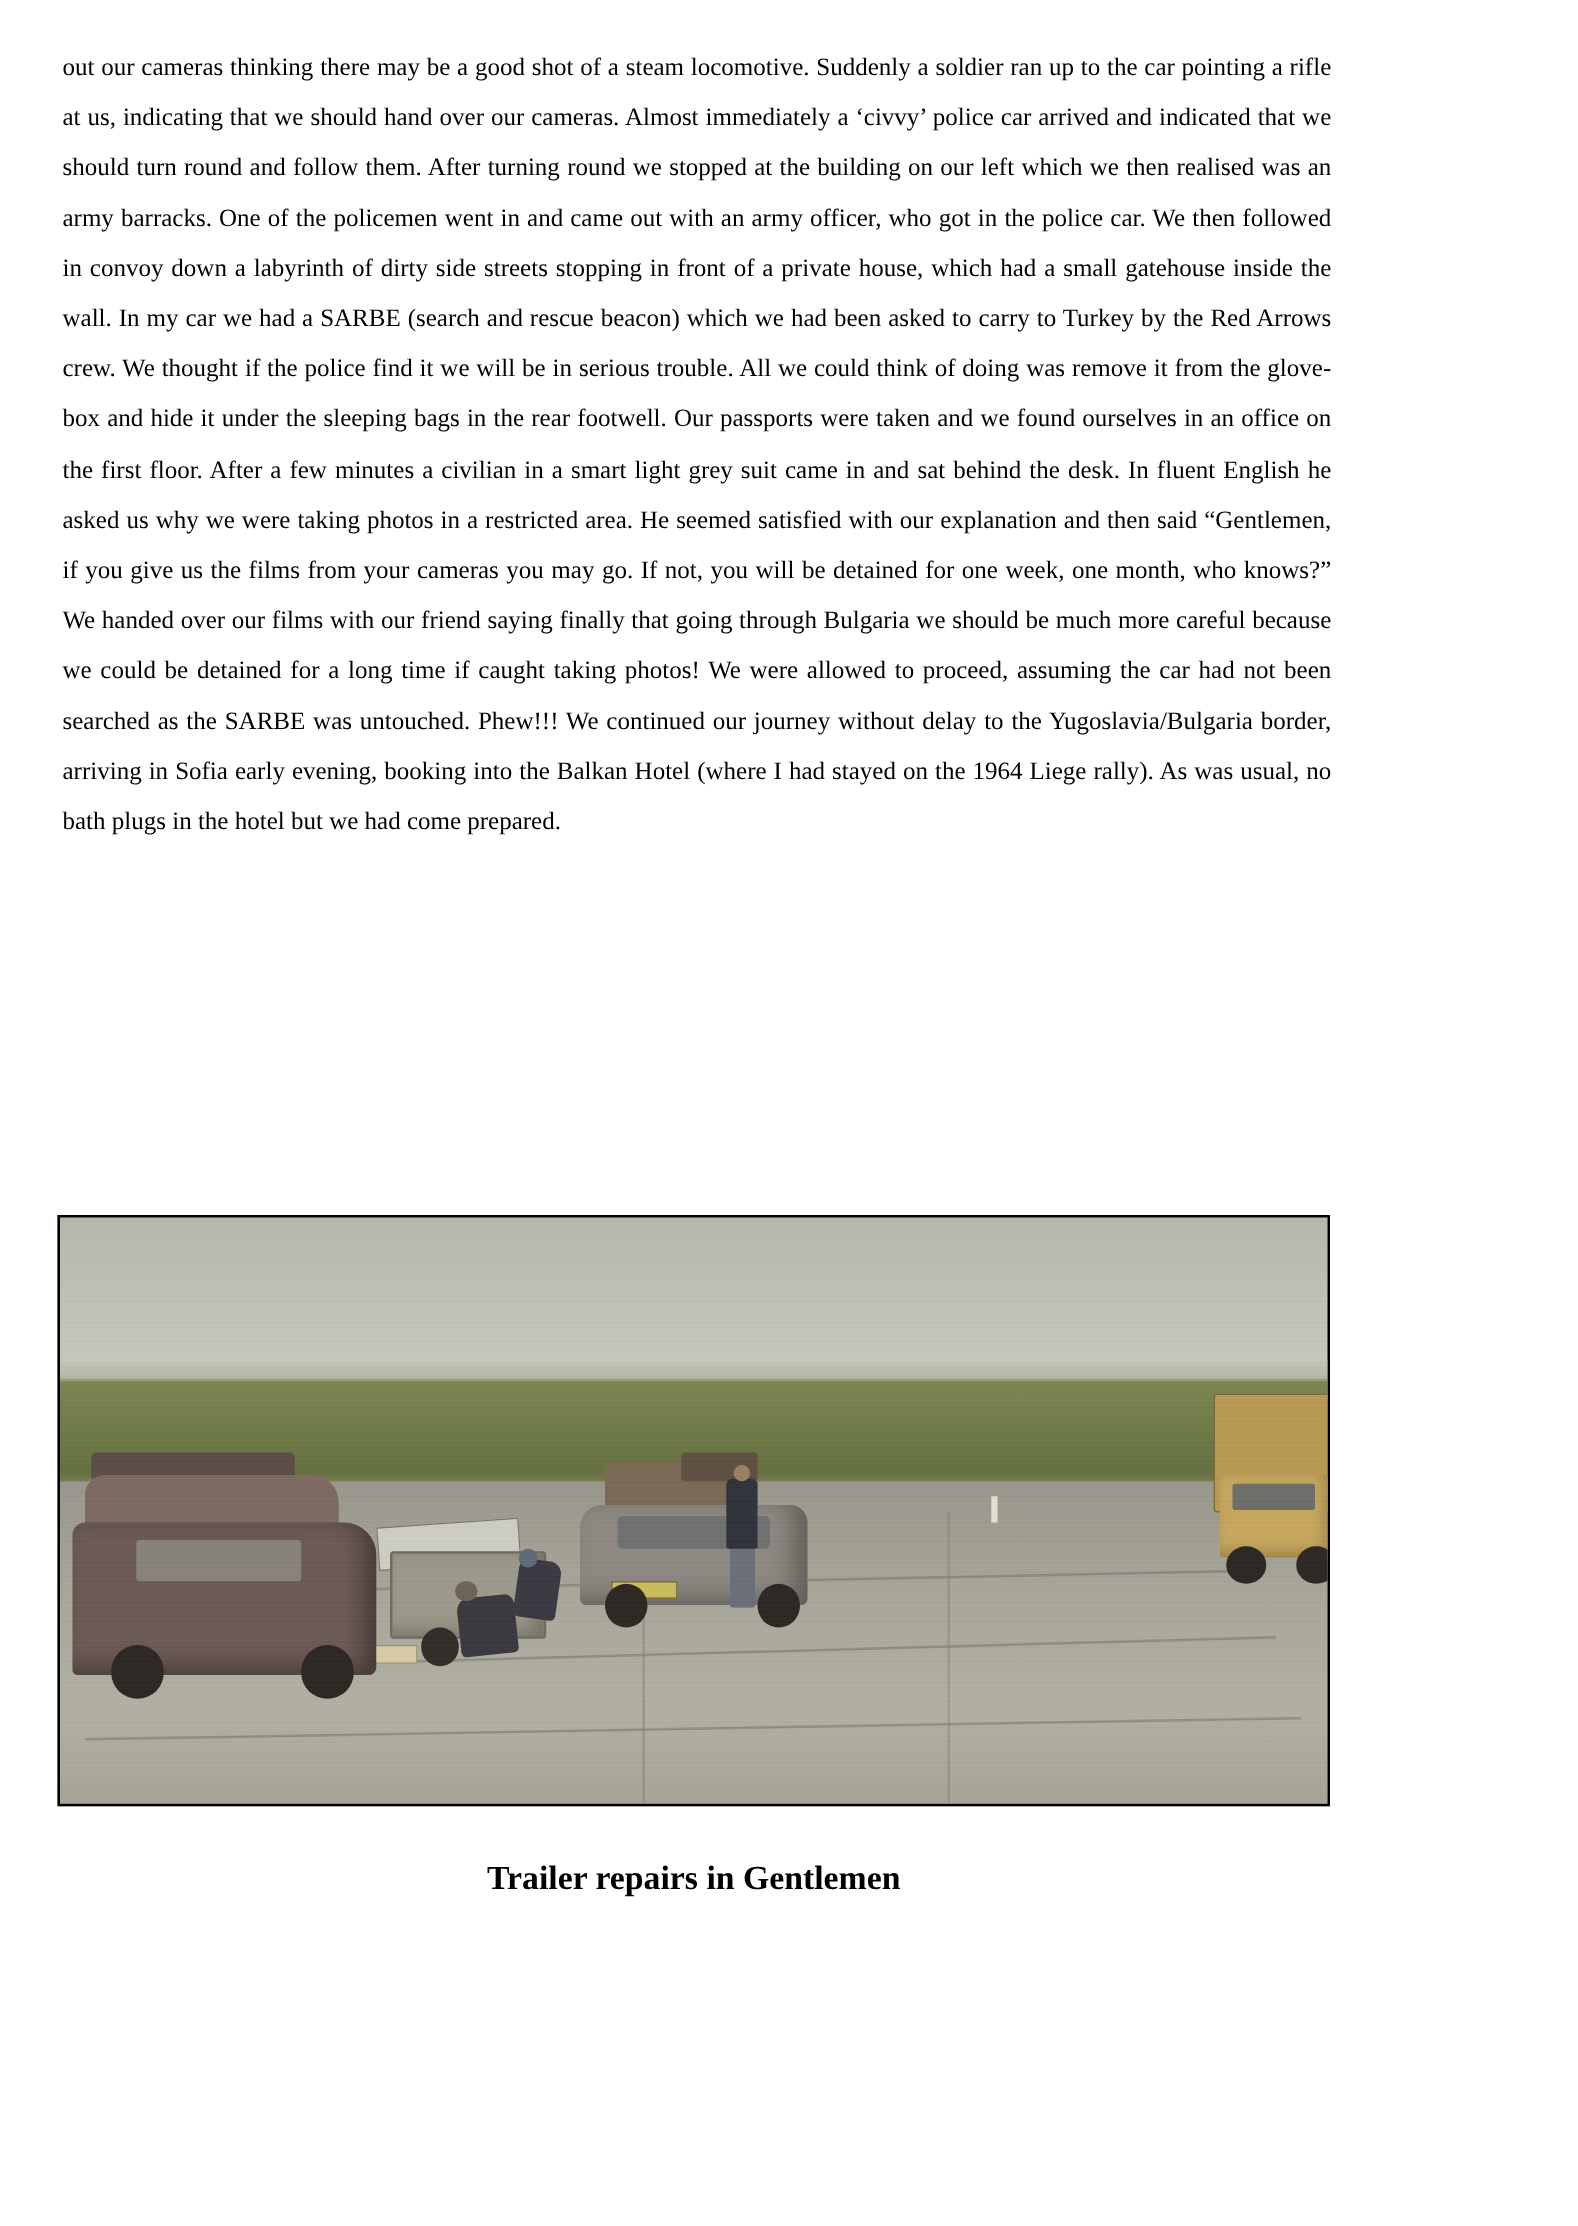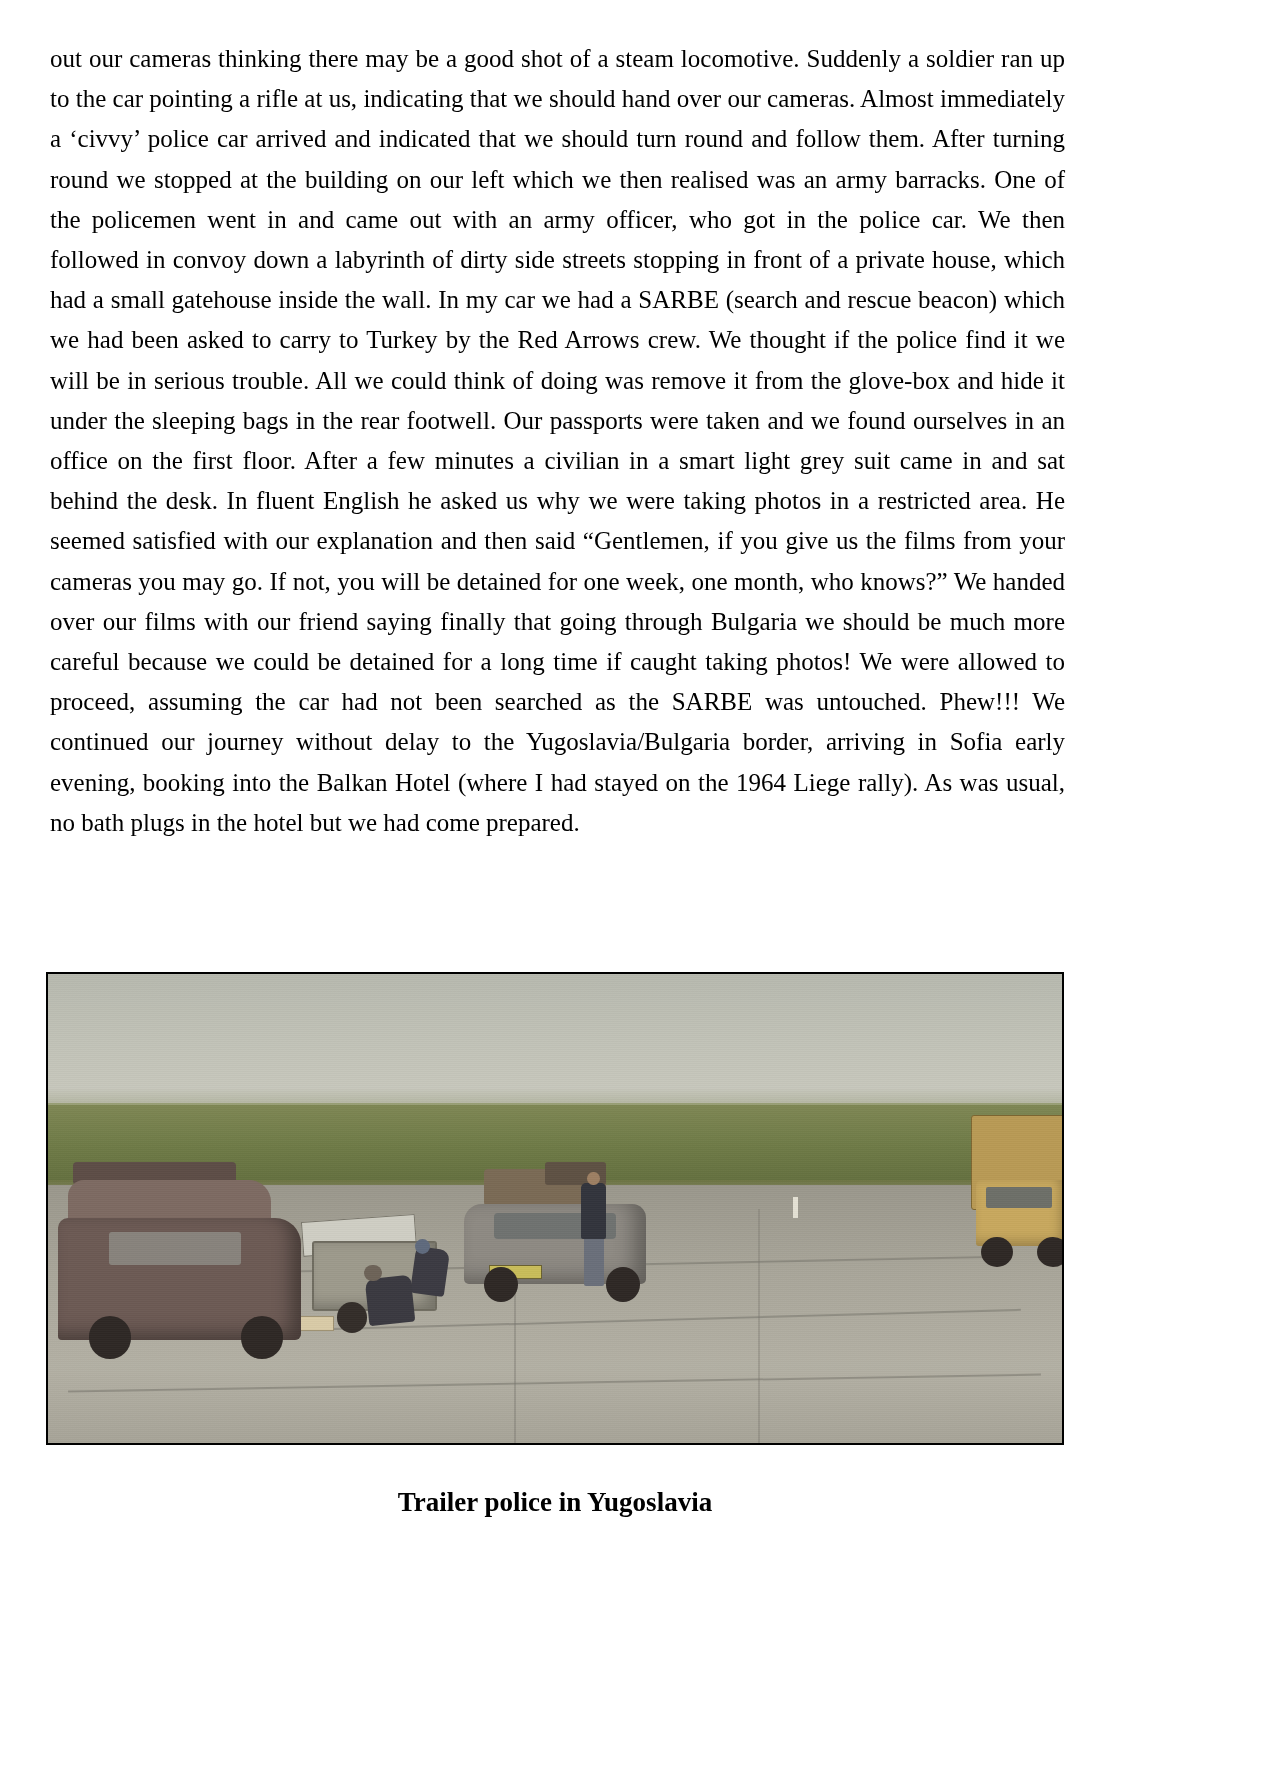--- a/index.html
+++ b/index.html
@@ -20,21 +20,21 @@
     left: 0; top: 0;
     width: 1262px;
     height: 1781px;
     background: #ffffff;
   }
   .body-text {
     position: absolute;
     left: 50px;
     top: 14px;
     width: 1015px;
-    font-size: 25px;
+    font-size: 20px;
     line-height: 40.2px;
     text-align: justify;
     text-justify: inter-word;
     font-family: "Liberation Serif", serif;
     color: #000000;
     hyphens: none;
   }
   .figure {
     position: absolute;
     left: 46px;
@@ -337,15 +337,15 @@
       <div class="car-left-roof"></div>
       <div class="car-left"></div>
       <div class="car-left-window"></div>
       <div class="wheel w1"></div>
       <div class="wheel w2"></div>
 
       <div class="photo-grain"></div>
     </div>
   </div>
 
-  <div class="caption">Trailer police in Yugoslavia</div>
+  <div class="caption">Trailer repairs in Gentlemen</div>
 
 </div>
 
 </body></html>

